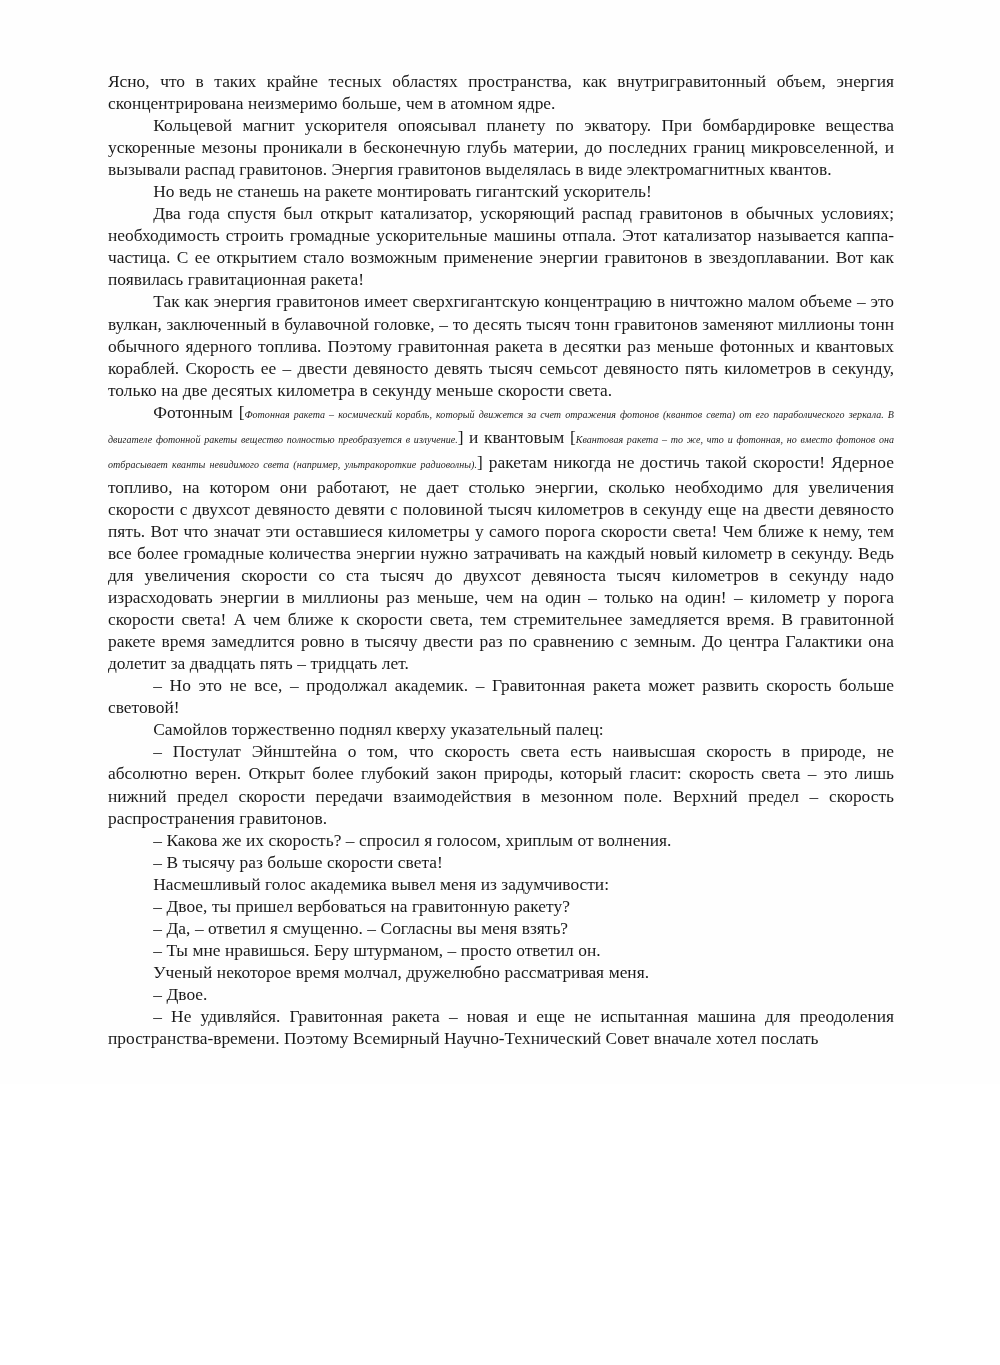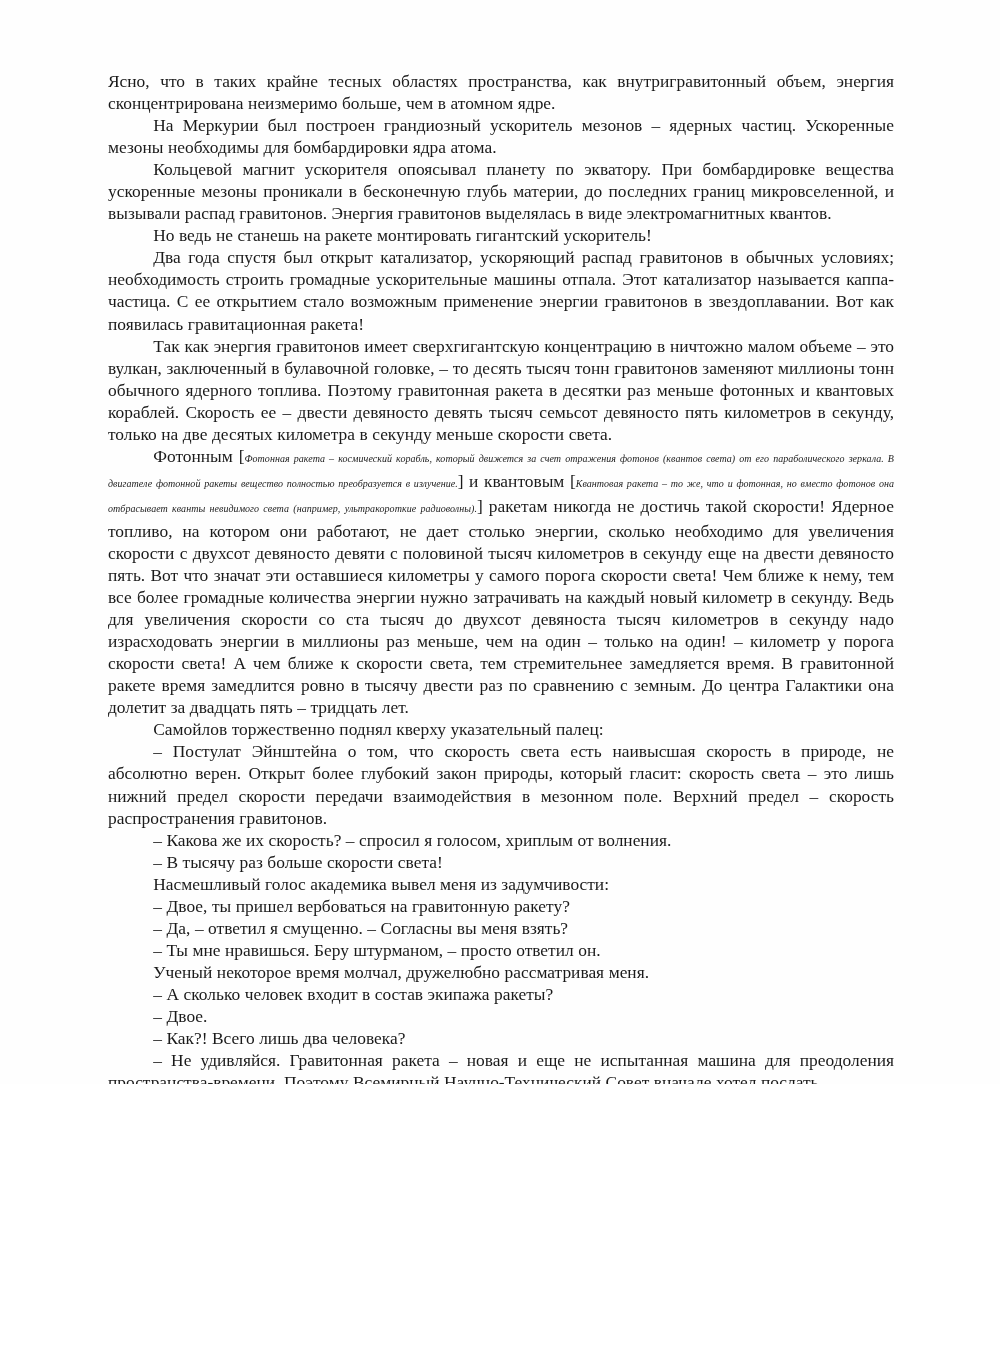--- a/index.html
+++ b/index.html
@@ -72,40 +72,38 @@
   }
 </style>
 </head>
 <body>
 
 <div class="page">
 
   <div class="textblock">
 
     <p class="para noindent">Ясно, что в таких крайне тесных областях пространства, как внутригравитонный объем, энергия сконцентрирована неизмеримо больше, чем в атомном ядре.</p>
-    <p class="para">На Меркурии был построен грандиозный ускоритель мезонов – ядерных частиц. Ускоренные мезоны необходимы для бомбардировки ядра атома.</p>
     <p class="para">Кольцевой магнит ускорителя опоясывал планету по экватору. При бомбардировке вещества ускоренные мезоны проникали в бесконечную глубь материи, до последних границ микровселенной, и вызывали распад гравитонов. Энергия гравитонов выделялась в виде электромагнитных квантов.</p>
     <p class="para">Но ведь не станешь на ракете монтировать гигантский ускоритель!</p>
     <p class="para">Два года спустя был открыт катализатор, ускоряющий распад гравитонов в обычных условиях; необходимость строить громадные ускорительные машины отпала. Этот катализатор называется каппа-частица. С ее открытием стало возможным применение энергии гравитонов в звездоплавании. Вот как появилась гравитационная ракета!</p>
     <p class="para">Так как энергия гравитонов имеет сверхгигантскую концентрацию в ничтожно малом объеме – это вулкан, заключенный в булавочной головке, – то десять тысяч тонн гравитонов заменяют миллионы тонн обычного ядерного топлива. Поэтому гравитонная ракета в десятки раз меньше фотонных и квантовых кораблей. Скорость ее – двести девяносто девять тысяч семьсот девяносто пять километров в секунду, только на две десятых километра в секунду меньше скорости света.</p>
 
     <p class="para"><span>Фотонным</span> <span class="brk">[</span><span class="note">Фотонная ракета – космический корабль, который движется за счет отражения фотонов (квантов света) от его параболического зеркала. В двигателе фотонной ракеты вещество полностью преобразуется в излучение.</span><span class="brk">]</span><span> и квантовым </span><span class="brk">[</span><span class="note">Квантовая ракета – то же, что и фотонная, но вместо фотонов она отбрасывает кванты невидимого света (например, ультракороткие радиоволны).</span><span class="brk">]</span><span> ракетам никогда не достичь такой скорости! Ядерное топливо, на котором они работают, не дает столько энергии, сколько необходимо для увеличения скорости с двухсот девяносто девяти с половиной тысяч километров в секунду еще на двести девяносто пять. Вот что значат эти оставшиеся километры у самого порога скорости света! Чем ближе к нему, тем все более громадные количества энергии нужно затрачивать на каждый новый километр в секунду. Ведь для увеличения скорости со ста тысяч до двухсот девяноста тысяч километров в секунду надо израсходовать энергии в миллионы раз меньше, чем на один – только на один! – километр у порога скорости света! А чем ближе к скорости света, тем стремительнее замедляется время. В гравитонной ракете время замедлится ровно в тысячу двести раз по сравнению с земным. До центра Галактики она долетит за двадцать пять – тридцать лет.</span></p>
 
+    <p class="para">– Но это не все, – продолжал академик. – Гравитонная ракета может развить скорость больше световой!</p>
     <p class="para">Самойлов торжественно поднял кверху указательный палец:</p>
     <p class="para">– Постулат Эйнштейна о том, что скорость света есть наивысшая скорость в природе, не абсолютно верен. Открыт более глубокий закон природы, который гласит: скорость света – это лишь нижний предел скорости передачи взаимодействия в мезонном поле. Верхний предел – скорость распространения гравитонов.</p>
     <p class="para">– Какова же их скорость? – спросил я голосом, хриплым от волнения.</p>
     <p class="para">– В тысячу раз больше скорости света!</p>
     <p class="para">Насмешливый голос академика вывел меня из задумчивости:</p>
     <p class="para">– Двое, ты пришел вербоваться на гравитонную ракету?</p>
     <p class="para">– Да, – ответил я смущенно. – Согласны вы меня взять?</p>
     <p class="para">– Ты мне нравишься. Беру штурманом, – просто ответил он.</p>
     <p class="para">Ученый некоторое время молчал, дружелюбно рассматривая меня.</p>
-    <p class="para">– А сколько человек входит в состав экипажа ракеты?</p>
     <p class="para">– Двое.</p>
-    <p class="para">– Как?! Всего лишь два человека?</p>
     <p class="para">– Не удивляйся. Гравитонная ракета – новая и еще не испытанная машина для преодоления пространства-времени. Поэтому Всемирный Научно-Технический Совет вначале хотел послать</p>
     <p class="para"></p>
 
   </div>
 
   <div class="footer">
     <div class="footer-author">Александр КОЛПАКОВ</div>
     <div class="footer-pageno">7</div>
     <div class="footer-title">Гриада</div>
   </div>

